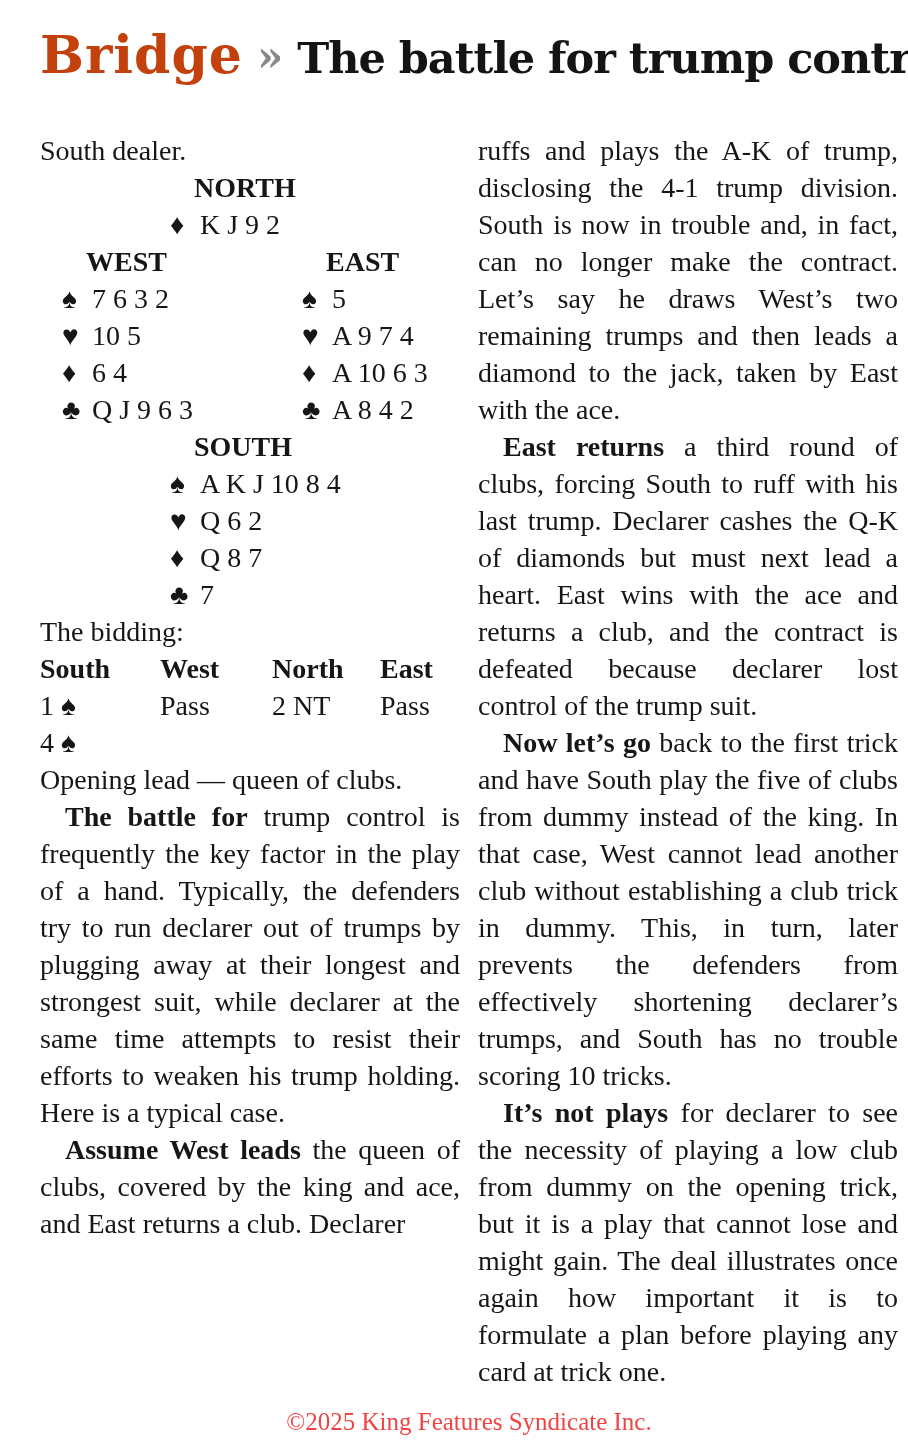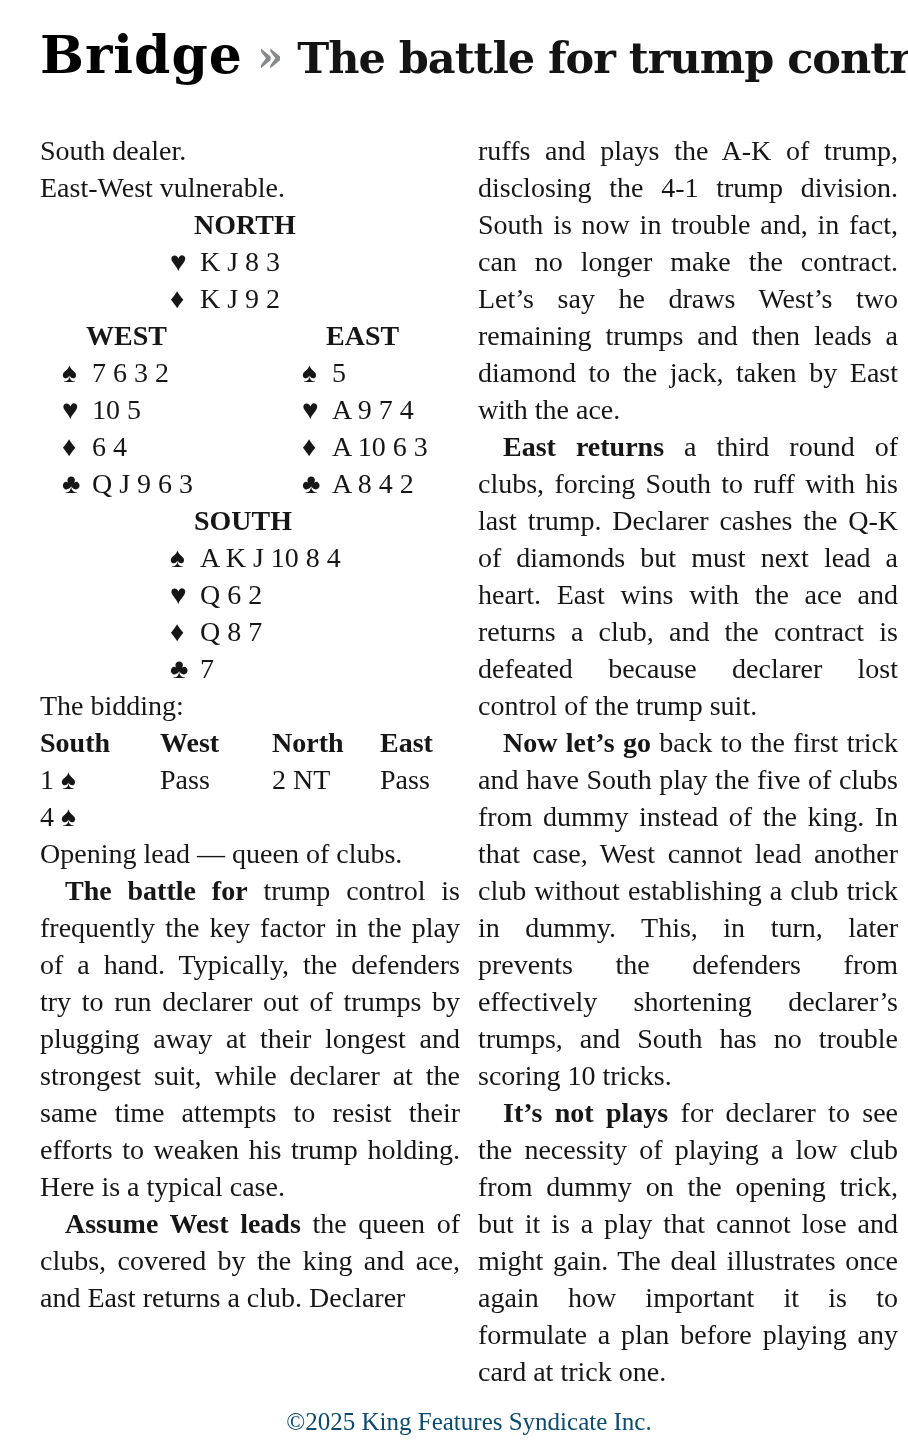--- a/index.html
+++ b/index.html
@@ -18,21 +18,21 @@
   
   .masthead {
     padding: 24px 10px 0 40px;
     white-space: nowrap;
   }
   .brand {
     font-family: "DejaVu Serif", serif;
     font-weight: 800;
     font-size: 52px;
     letter-spacing: 1px;
-    color: #000000;
+    color: #c2410c;
     vertical-align: baseline;
   }
   .brand-sep {
     font-family: "DejaVu Serif", serif;
     font-weight: 800;
     font-size: 42px;
     color: #87898b;
     margin: 0 14px 0 14px;
     vertical-align: 2px;
   }
@@ -75,42 +75,40 @@
     text-indent: 25px;
   }
   .para.no-indent { text-indent: 0; }
   .para b { font-weight: 700; }
   
   .colophon {
     margin-top: 18px;
     padding: 0 10px 0 40px;
     text-align: center;
     font-size: 25px;
-    color: #0c4a6e;
+    color: #ef4444;
   }
 </style>
 </head>
 <body>
 
 <div class="page">
 
   <header class="masthead">
     <span class="brand">Bridge</span><span class="brand-sep">»</span><span class="headline">The battle for trump control</span>
   </header>
 
   <main class="columns">
 
     <section class="col left">
 
       <div class="line">South dealer.</div>
-      <div class="line">East-West vulnerable.</div>
 
       <div class="hand north">
         <div class="hand-label">NORTH</div>
-        <div class="suit-line"><span class="pip">♥</span><span>K J 8 3</span></div>
         <div class="suit-line"><span class="pip">♦</span><span>K J 9 2</span></div>
       </div>
 
       <div class="ew-row">
         <div class="hand west">
           <div class="hand-label">WEST</div>
           <div class="suit-line"><span class="pip">♠</span><span>7 6 3 2</span></div>
           <div class="suit-line"><span class="pip">♥</span><span>10 5</span></div>
           <div class="suit-line"><span class="pip">♦</span><span>6 4</span></div>
           <div class="suit-line"><span class="pip">♣</span><span>Q J 9 6 3</span></div>

